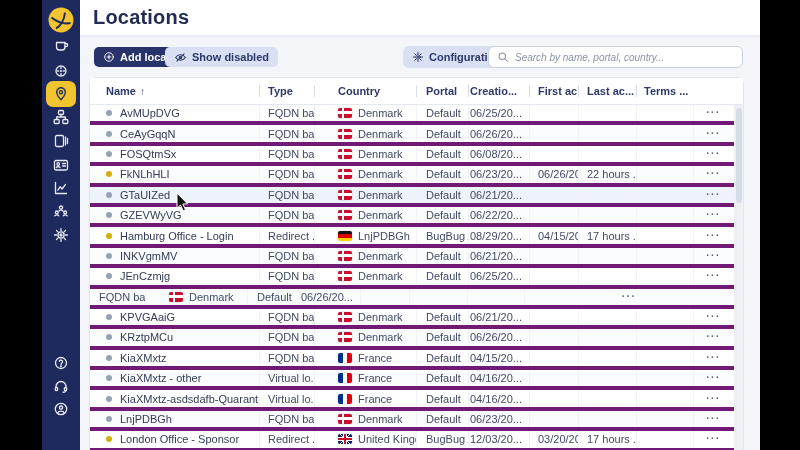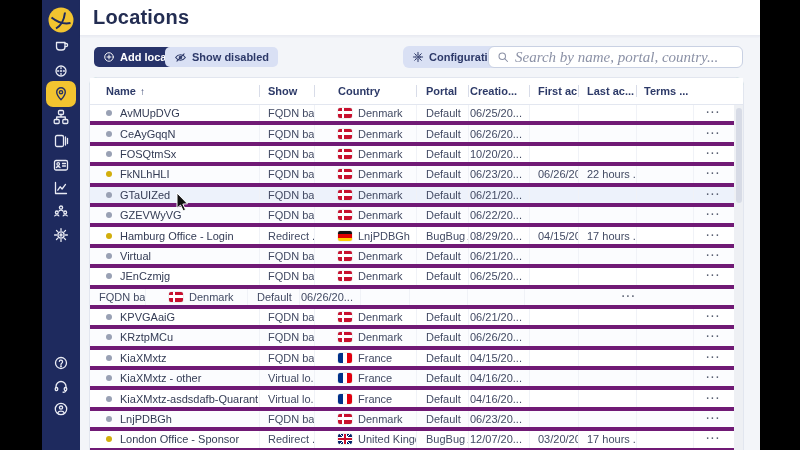--- a/index.html
+++ b/index.html
@@ -38,22 +38,22 @@
   .btn-light { background:var(--button-light,#d9e0f4); color:#2c3868; }
   .btn-show { left:85px; top:47px; height:20px; }
   .btn-show svg { width:13px; height:13px; stroke:#2c3868; }
   .btn-config { left:323px; top:46px; height:22px; border-radius:6px; }
   .btn-config svg { width:12px; height:12px; stroke:#2c3868; }
   .search-box { position:absolute; left:408px; top:46px; width:255px; height:22px;
                 background:#fff; border:1px solid #c9d1e3; border-radius:6px;
                 display:flex; align-items:center; padding:0 8px; gap:6px; }
   .search-box svg { width:12px; height:12px; stroke:#8a90a5; fill:none;
                     stroke-width:1.4; stroke-linecap:round; flex:none; }
-  .search-box input { border:none; outline:none; flex:1; font-size:15px;
-                      font-family:Liberation Serif, serif; color:#3a4156; background:transparent; }
+  .search-box input { border:none; outline:none; flex:1; font-size:10px;
+                      font-family:Liberation Sans, sans-serif; color:#3a4156; background:transparent; }
   .search-box input::placeholder { color:#8b91a6; font-style:italic; }
 
   
   .card { position:absolute; left:9px; top:77px; width:655px; height:373px; background:#22c55e;
           border:1px solid #e2e6ef; border-bottom:none; border-radius:8px 8px 0 0; }
   .thead { position:absolute; left:0; top:0; right:0; height:27px; display:flex;
            align-items:center; border-bottom:1px solid #e3e7f0; background:#fff; }
   .th { position:relative; font-size:11px; font-weight:700; color:#2d3a68;
         white-space:nowrap; overflow:hidden; cursor:pointer; }
   .th + .th::before { content:""; position:absolute; left:0; top:50%; transform:translateY(-50%);
@@ -248,21 +248,21 @@
           <path d="M10.3 10.3L14 14"></path>
       </svg>
       <input type="text" placeholder="Search by name, portal, country..." style="">
     </div>
 
     <div class="card">
       <div class="thead">
         <div class="th c-name">
           <span>Name</span><span class="sort">↑</span>
         </div>
-        <div class="th c-type">Show</div>
+        <div class="th c-type">Type</div>
         <div class="th c-country">Country</div>
         <div class="th c-portal">Portal</div>
         <div class="th c-created">Creatio...</div>
         <div class="th c-first">First ac...</div>
         <div class="th c-last">Last ac...</div>
         <div class="th c-terms">Terms ...</div>
         <div class="th c-actions"></div>
       </div>
       <div class="tbody">
           <div class="tr">
@@ -307,21 +307,21 @@
     <div class="td c-name">
       <span class="dot" style="background: rgb(153, 161, 180);"></span>
       <span class="nm">FOSQtmSx</span>
     </div>
     <div class="td c-type">FQDN ba...</div>
     <div class="td c-country">
       <span class="flag flag-dk"></span>
       <span>Denmark</span>
     </div>
     <div class="td c-portal">Default</div>
-    <div class="td c-created">10/20/20...</div>
+    <div class="td c-created">06/08/20...</div>
     <div class="td c-first"></div>
     <div class="td c-last"></div>
     <div class="td c-terms"></div>
     <div class="td c-actions">
       <span class="kebab">···</span>
     </div>
   </div>
           <div class="tr">
     <div class="td c-name">
       <span class="dot" style="background: rgb(210, 174, 12);"></span>
@@ -394,21 +394,21 @@
     <div class="td c-first">04/15/20...</div>
     <div class="td c-last">17 hours ...</div>
     <div class="td c-terms"></div>
     <div class="td c-actions">
       <span class="kebab">···</span>
     </div>
   </div>
           <div class="tr">
     <div class="td c-name">
       <span class="dot" style="background: rgb(153, 161, 180);"></span>
-      <span class="nm">Virtual</span>
+      <span class="nm">INKVgmMV</span>
     </div>
     <div class="td c-type">FQDN ba...</div>
     <div class="td c-country">
       <span class="flag flag-dk"></span>
       <span>Denmark</span>
     </div>
     <div class="td c-portal">Default</div>
     <div class="td c-created">06/21/20...</div>
     <div class="td c-first"></div>
     <div class="td c-last"></div>
@@ -569,21 +569,21 @@
     <div class="td c-name">
       <span class="dot" style="background: rgb(210, 174, 12);"></span>
       <span class="nm">London Office - Sponsor</span>
     </div>
     <div class="td c-type">Redirect ...</div>
     <div class="td c-country">
       <span class="flag flag-gb"></span>
       <span>United Kingdom</span>
     </div>
     <div class="td c-portal">BugBug A...</div>
-    <div class="td c-created">12/07/20...</div>
+    <div class="td c-created">12/03/20...</div>
     <div class="td c-first">03/20/20...</div>
     <div class="td c-last">17 hours ...</div>
     <div class="td c-terms"></div>
     <div class="td c-actions">
       <span class="kebab">···</span>
     </div>
   </div>
         </div>
       <div class="scrollbar">
         <div class="scroll-thumb"></div>

